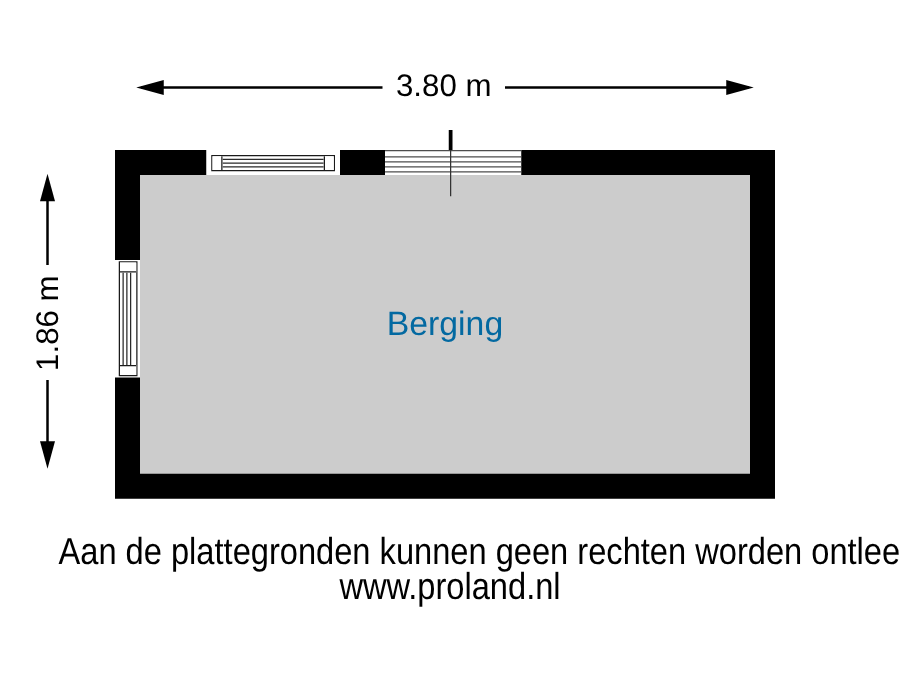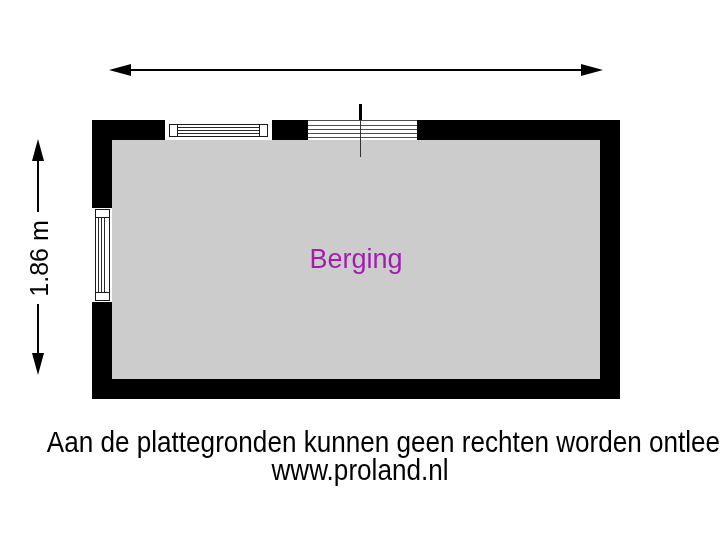--- a/index.html
+++ b/index.html
@@ -34,21 +34,21 @@
     position: absolute; left: 92px; top: 120px;
     width: 528px; height: 279px;
     background: #000000;
   }
   .room {
     position: absolute; left: 20px; top: 20px;
     width: 488px; height: 239px;
     background: #cccccc;
     display: flex; align-items: center; justify-content: center;
   }
-  .room-label { font-size: 27px; color: #a21caf; }
+  .room-label { font-size: 27px; color: #0369a1; }
 
   .win { position: absolute; background: #ffffff; }
 
   
   .win-top-1 { left: 73px; top: 0; width: 107px; height: 20px; }
   .win-top-1 .wframe { position: absolute; left: 4px; right: 4px; top: 4px; bottom: 3px; border: 1px solid #1a1a1a; }
   .win-top-1 .wpost { position: absolute; top: 0; bottom: 0; width: 7px; background: #fff; }
   .win-top-1 .wpost.p-left  { left: 0;  border-right: 1px solid #1a1a1a; }
   .win-top-1 .wpost.p-right { right: 0; border-left: 1px solid #1a1a1a; }
   .win-top-1 .wline { position: absolute; left: 8px; right: 8px; height: 1px; background: #2a2a2a; }
@@ -90,20 +90,23 @@
 </head>
 <body>
 
 <div id="stage">
 
   <svg class="dim-h-svg" viewBox="0 0 502 24" xmlns="http://www.w3.org/2000/svg">
     <line x1="8" y1="12" x2="494" y2="12" stroke="#000" stroke-width="2"></line>
     <polygon points="4,12 26,6 26,18" fill="#000"></polygon>
     <polygon points="498,12 476,6 476,18" fill="#000"></polygon>
   </svg>
+  <div class="dim-label dim-label-h">
+    <span>3.80 m</span>
+  </div>
 
   <svg class="dim-v-svg" viewBox="0 0 24 240" xmlns="http://www.w3.org/2000/svg">
     <line x1="12" y1="8" x2="12" y2="232" stroke="#000" stroke-width="2"></line>
     <polygon points="12,2 6,24 18,24" fill="#000"></polygon>
     <polygon points="12,238 6,216 18,216" fill="#000"></polygon>
   </svg>
   <div class="dim-label dim-label-v">
     <span class="rot">1.86 m</span>
   </div>
 

